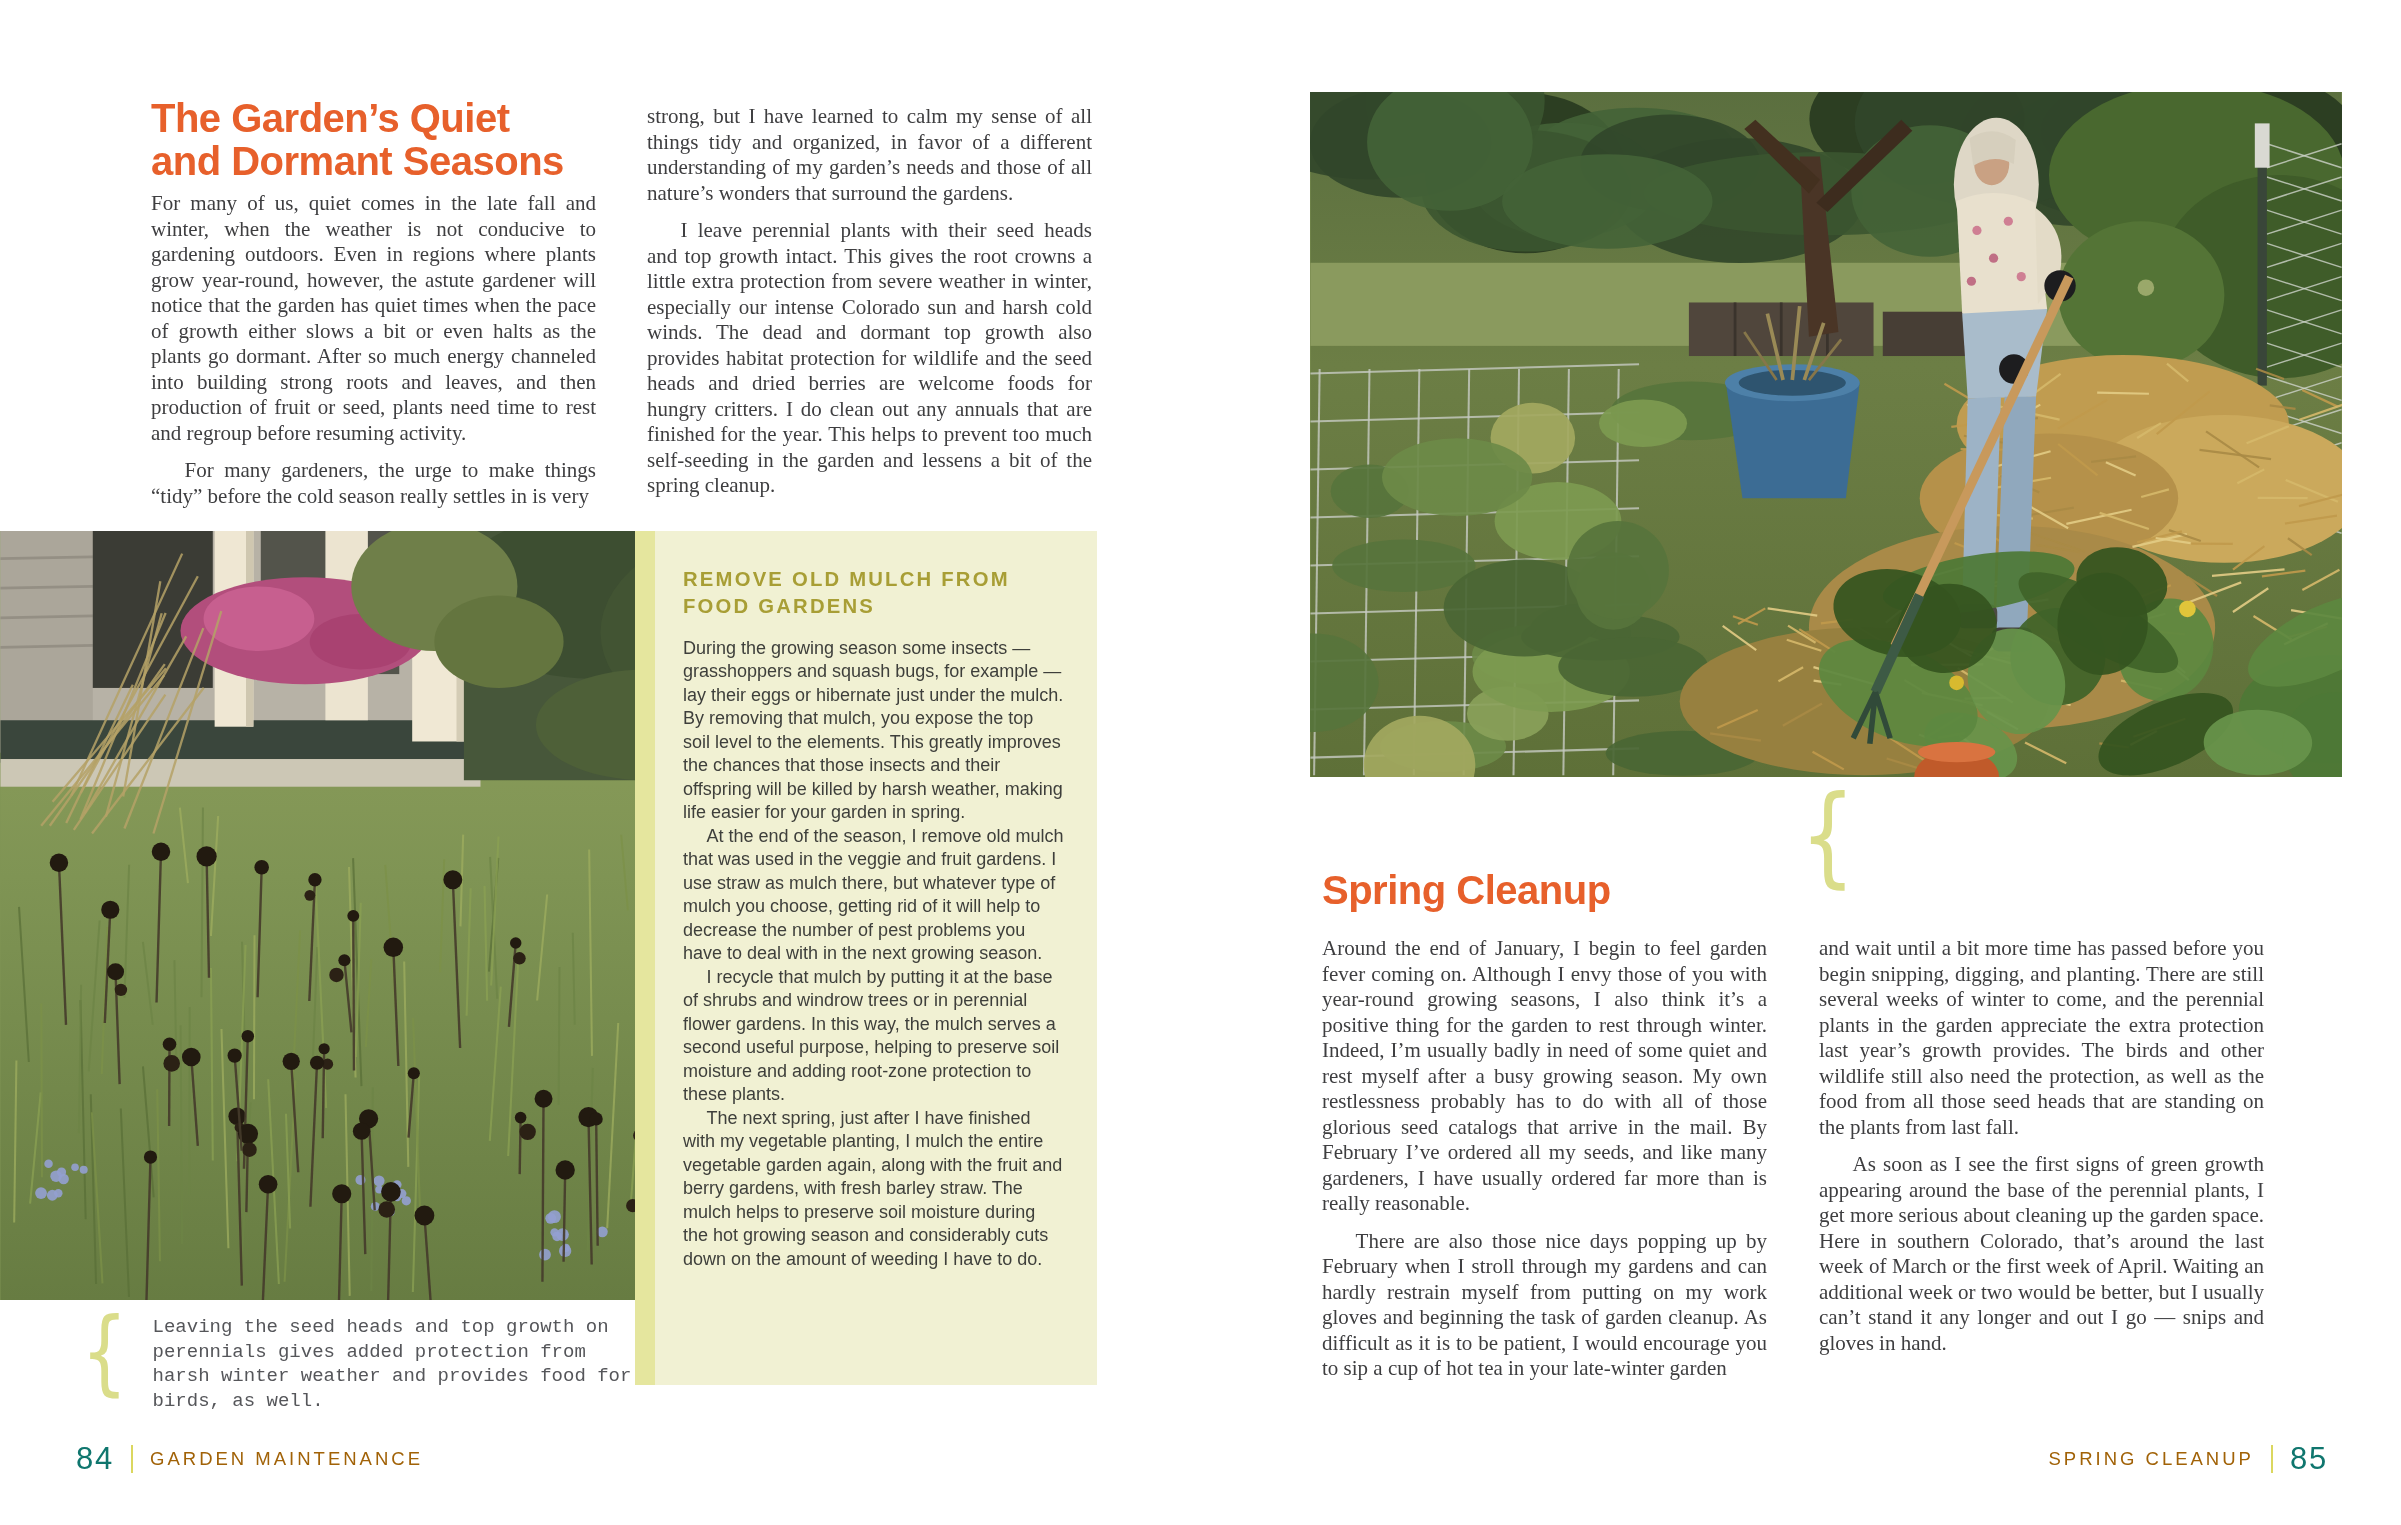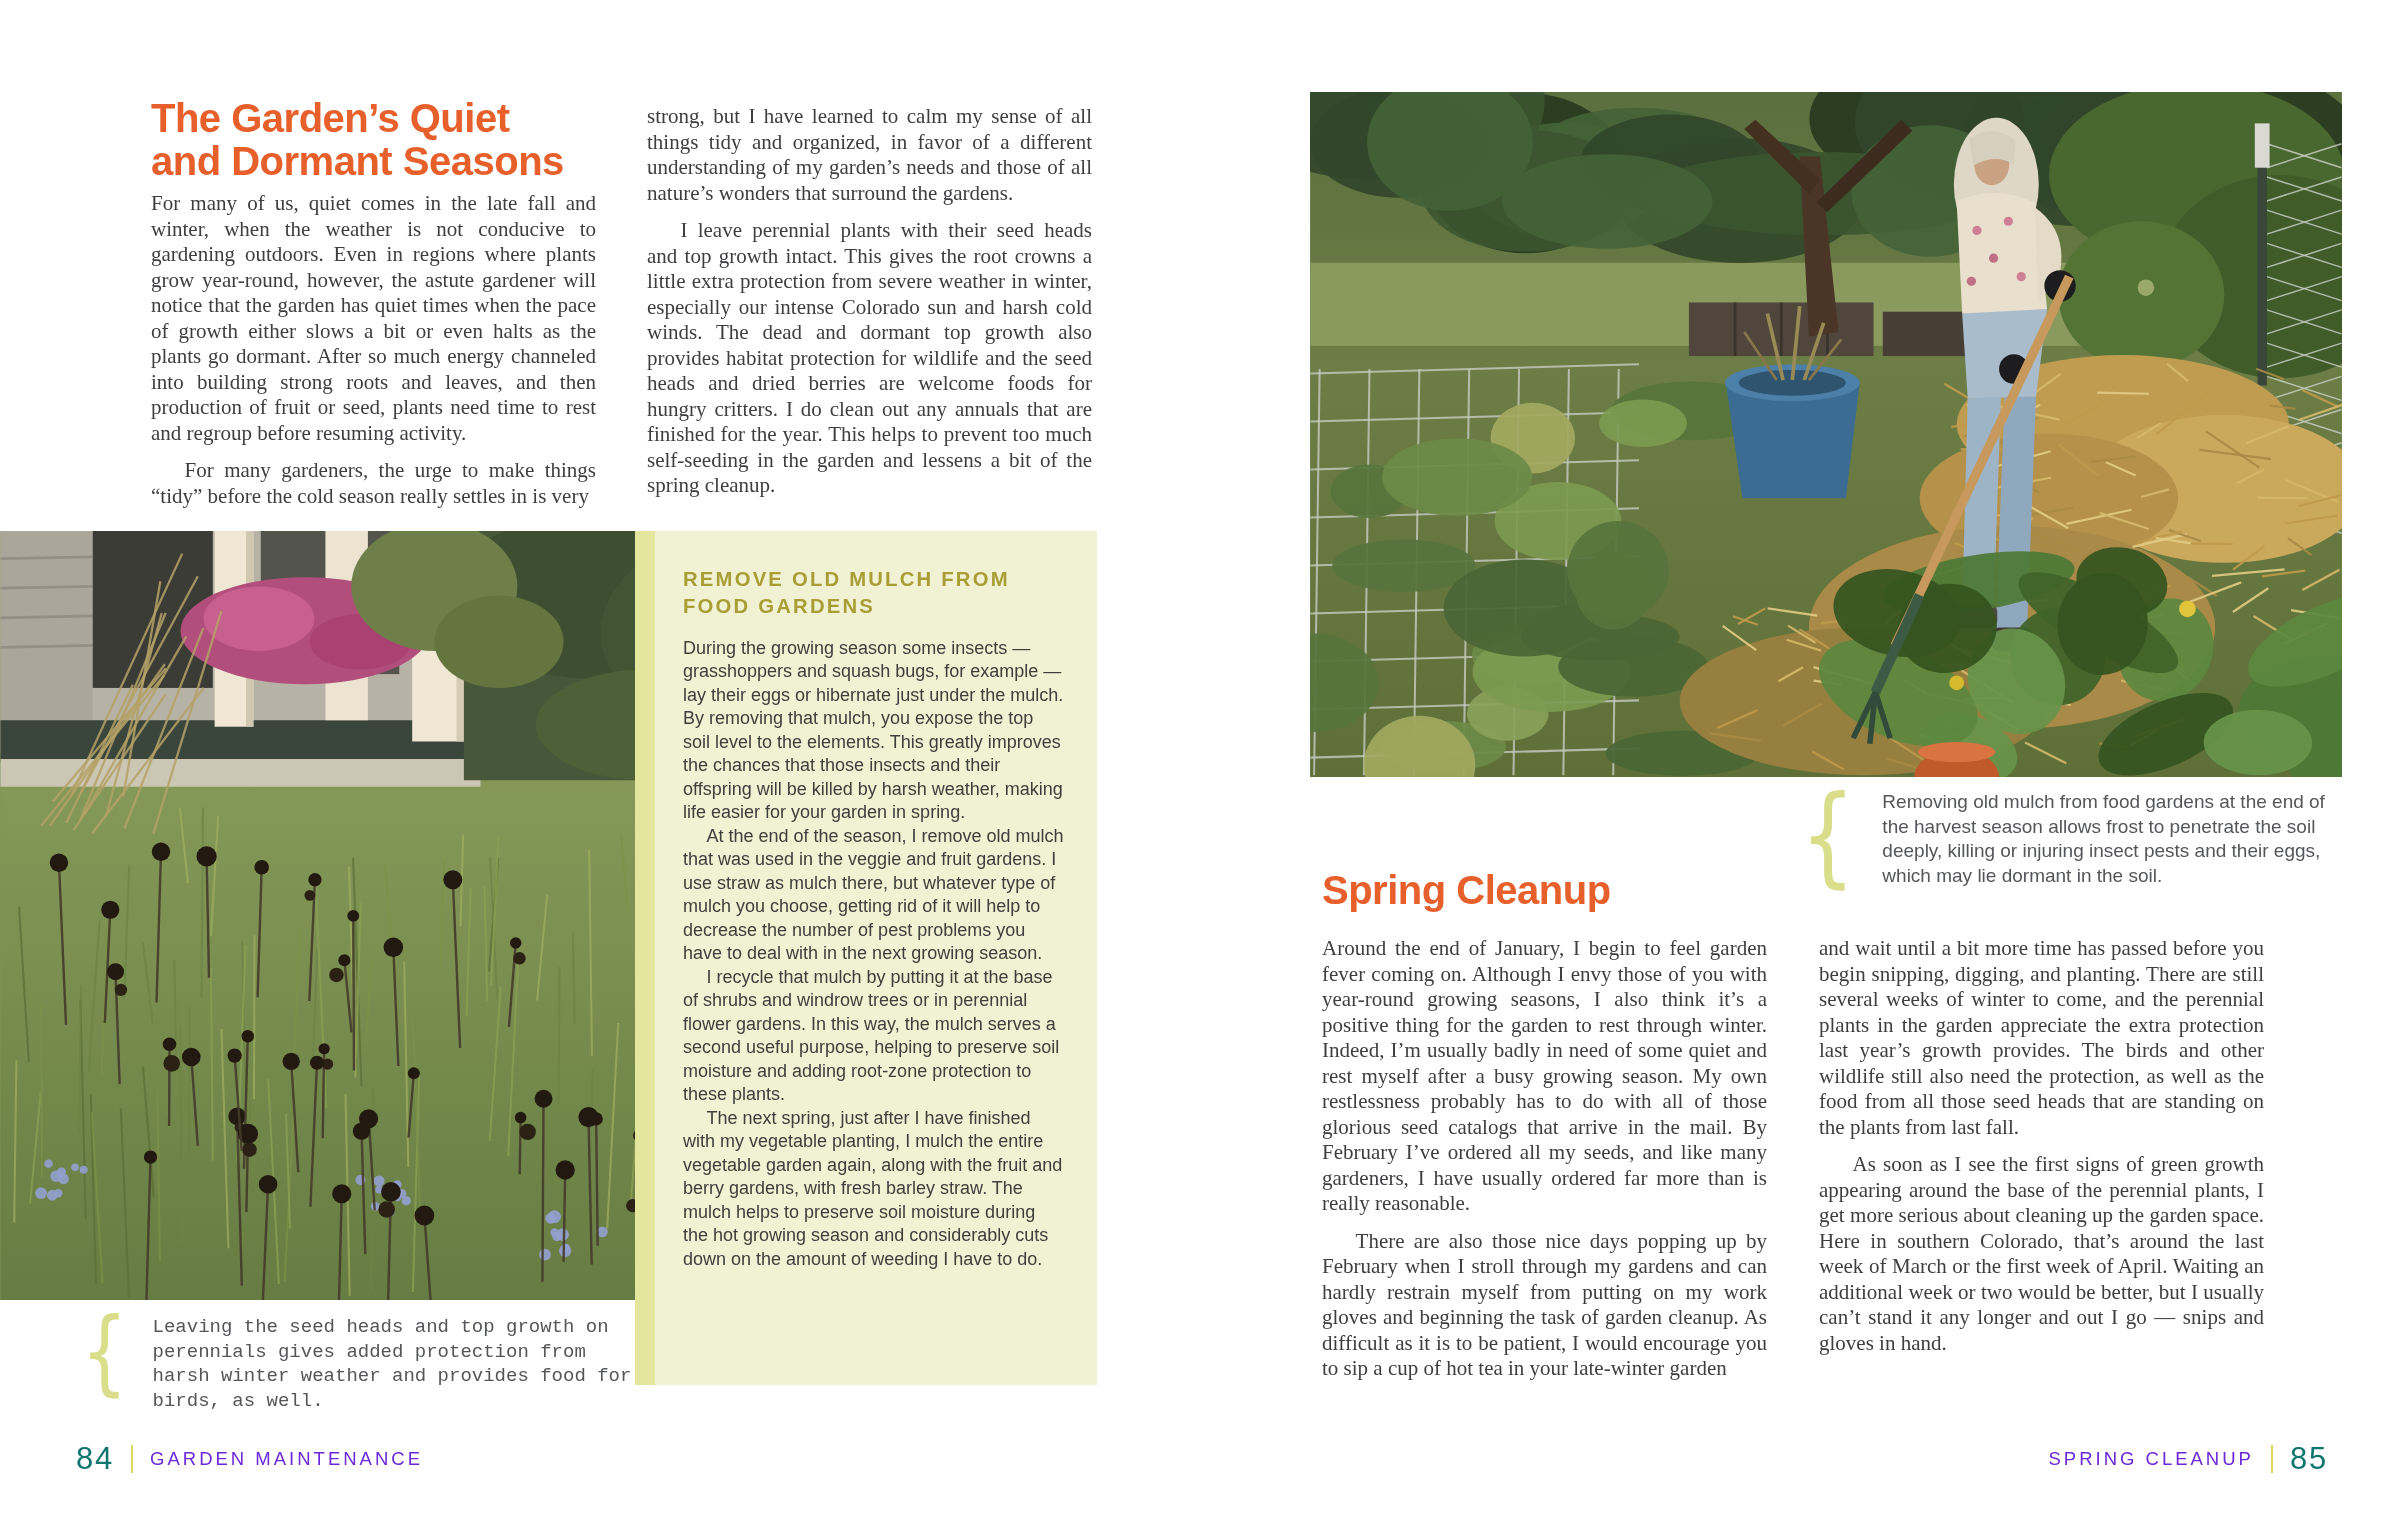--- a/index.html
+++ b/index.html
@@ -44,21 +44,21 @@
     font-size:92px;line-height:0.92;transform:scaleX(0.8);transform-origin:left top;
     margin-top:-3.7px;
   }
   .caption-text{
     margin-left:13px;color:#55565a;font-size:19px;line-height:24.5px;text-align:left;
   }
   
   .footer{position:absolute;display:flex;align-items:center;}
   .page-num{font-size:31px;letter-spacing:1.8px;color:#0f766e;font-weight:400;}
   .footer-divider{width:2.8px;height:28px;background:#dbd75f;margin:0 16.6px;}
-  .footer-label{font-size:18.5px;letter-spacing:3px;color:#6d28d9;}
+  .footer-label{font-size:18.5px;letter-spacing:3px;color:#a16207;}
   
   .photo{position:absolute;overflow:hidden;background:#7f9454;}
   .photo svg{display:block;}
 </style>
 </head>
 <body>
 
 <section class="abs" style="left:0;top:0;width:1201px;height:1526px;">
 
   <h1 class="display-heading" style="left:139px;top:85px;width:434px;">The Garden’s Quiet and Dormant Seasons</h1>
@@ -765,21 +765,20 @@
       <g>
         <ellipse cx="700" cy="742" rx="46" ry="30" fill="#c05a2a"></ellipse>
         <ellipse cx="700" cy="716" rx="40" ry="10" fill="#d4causerror" opacity="0"></ellipse>
         <ellipse cx="700" cy="715" rx="42" ry="11" fill="#d97340"></ellipse>
       </g>
     </svg>
   </div>
 
   <div class="caption" style="left:599px;top:790px;width:536px;">
     <span class="brace" style="font-size:109px;">{</span>
-    <div class="caption-text" style="width:480px;">Removing old mulch from food gardens at the end of the harvest season allows frost to penetrate the soil deeply, killing or injuring insect pests and their eggs, which may lie dormant in the soil.</div>
   </div>
 
   <h1 class="display-heading" style="left:109px;top:857px;width:480px;">Spring Cleanup</h1>
 
   <div class="body-col" style="left:109px;top:924px;width:469px;height:482px;">
     <p>Around the end of January, I begin to feel garden fever coming on. Although I envy those of you with year-round growing seasons, I also think it’s a positive thing for the garden to rest through winter. Indeed, I’m usually badly in need of some quiet and rest myself after a busy growing season. My own restlessness probably has to do with all of those glorious seed catalogs that arrive in the mail. By February I’ve ordered all my seeds, and like many gardeners, I have usually ordered far more than is really reasonable.</p>
     <p>There are also those nice days popping up by February when I stroll through my gardens and can hardly restrain myself from putting on my work gloves and beginning the task of garden cleanup. As difficult as it is to be patient, I would encourage you to sip a cup of hot tea in your late-winter garden</p>
   </div>
 
   <div class="body-col" style="left:606px;top:924px;width:469px;height:462px;">

